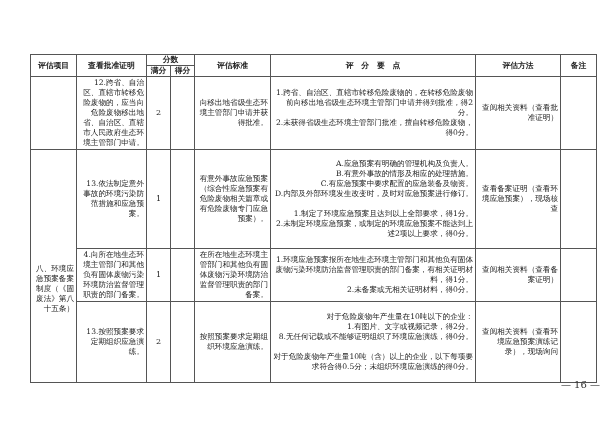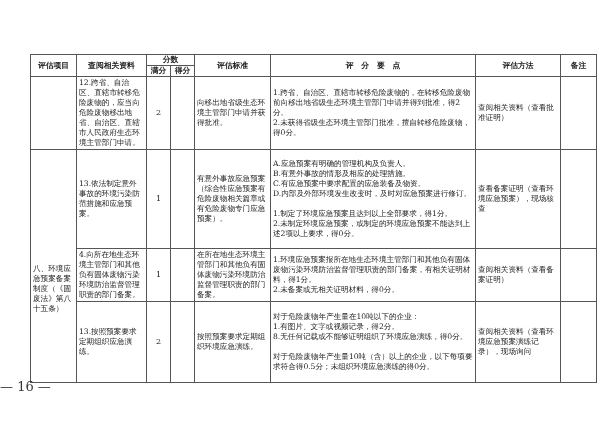--- a/index.html
+++ b/index.html
@@ -2,43 +2,43 @@
 <html><head>
 <meta charset="utf-8">
 <style>
   html, body { margin: 0; padding: 0; background: #ffffff; }
   body { width: 600px; height: 423px; position: relative; overflow: hidden;
          font-family: "DejaVu Serif", "Liberation Serif", serif; color: #222; }
   table.eval { position: absolute; left: 30px; top: 54px; border-collapse: collapse;
                table-layout: fixed; width: 566px; font-size: 7.6px; line-height: 10px; }
   table.eval td, table.eval th { border: 1px solid #555; padding: 1px 2px; vertical-align: middle; word-break: break-all; }
   table.eval th { font-weight: bold; font-size: 7.8px; text-align: center; padding: 0 2px; }
-  .left { text-align: left; }
+  .left { text-align: right; }
   .pre { white-space: pre-line; }
   .score { text-align: center; font-size: 8px; }
-  .footer { position: absolute; left: 0; width: 600px; top: 379px; text-align: left; font-size: 13px; color: #333; }
+  .footer { position: absolute; left: 0; width: 600px; top: 379px; text-align: right; font-size: 10px; color: #333; }
 </style>
 </head>
 <body>
 
 <table class="eval">
   <colgroup>
     <col style="width:46px">
       <col style="width:70px">
       <col style="width:24px">
       <col style="width:24px">
     <col style="width:76px">
       <col style="width:205px">
       <col style="width:85px">
       <col style="width:36px">
   </colgroup>
   <tbody>
       <tr style="height:11px">
     <th rowspan="2">评估项目</th>
-    <th rowspan="2">查阅相关资料</th>
+    <th rowspan="2">查看批准证明</th>
     <th colspan="2">分数</th>
     <th rowspan="2">评估标准</th>
     <th rowspan="2">评　分　要　点</th>
     <th rowspan="2">评估方法</th>
     <th rowspan="2">备注</th>
   </tr>
   <tr style="height:11px">
     <th>满分</th>
     <th>得分</th>
   </tr>

